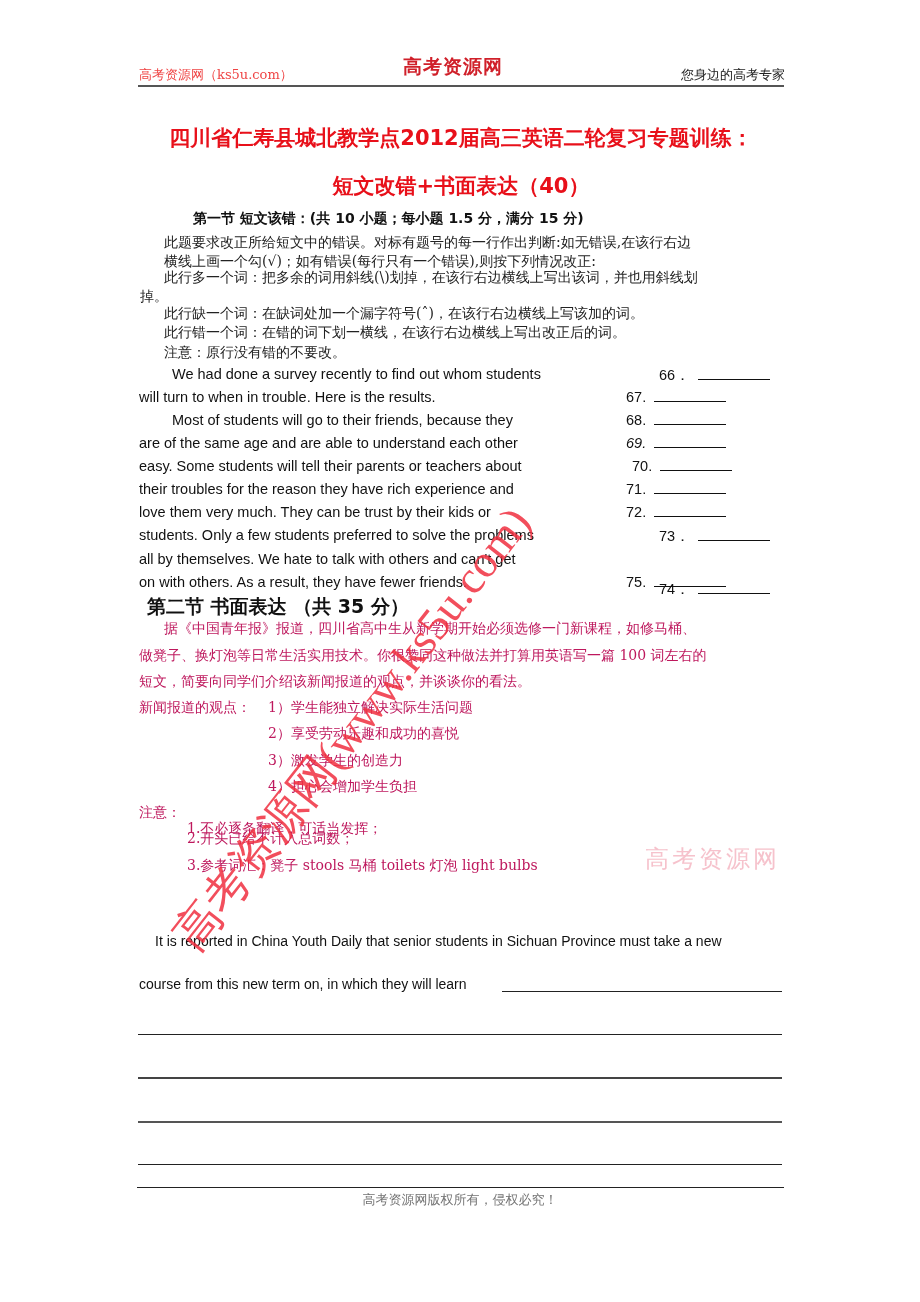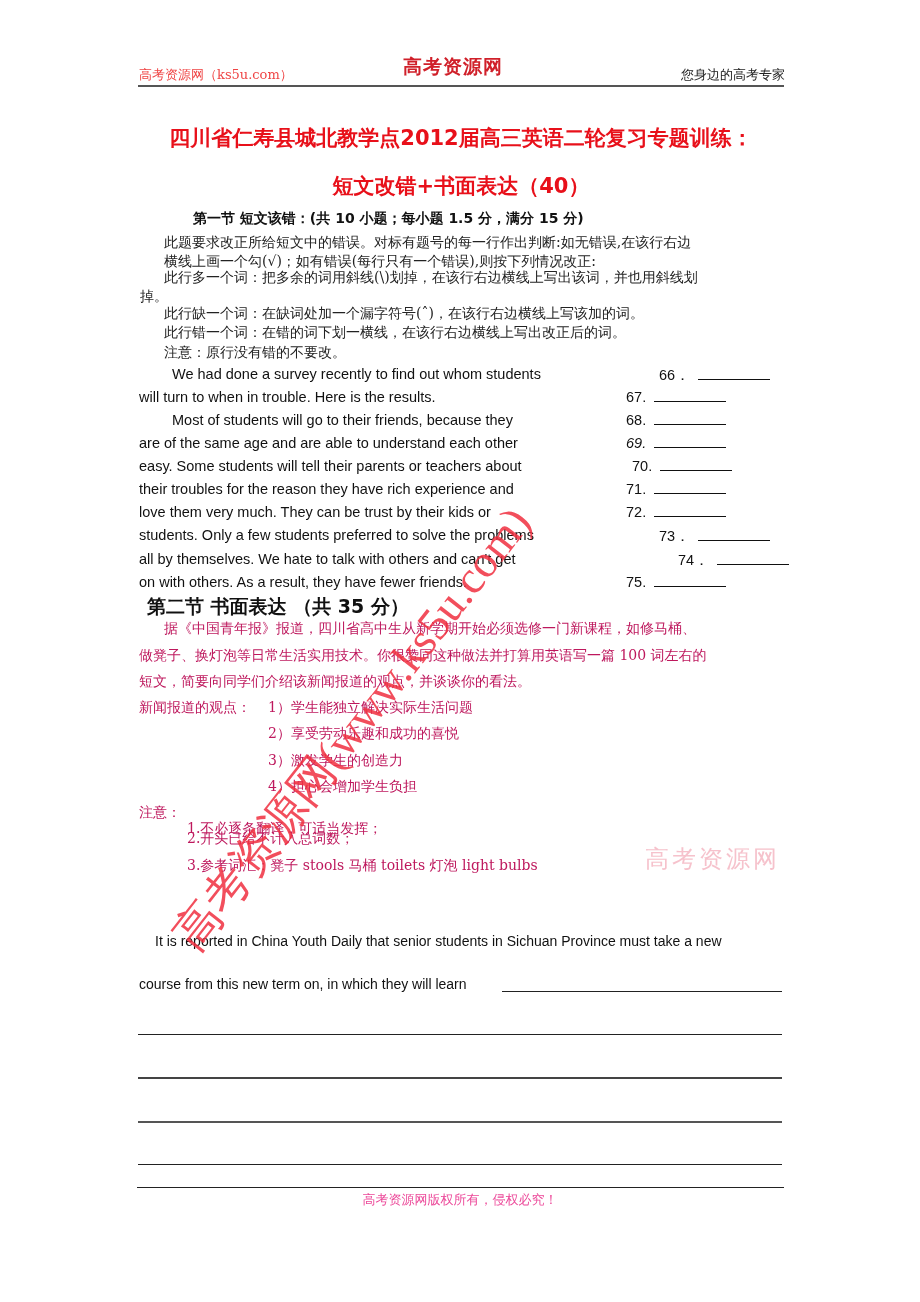--- a/index.html
+++ b/index.html
@@ -16,21 +16,21 @@
             font-weight: bold; font-size: 21px; color: #e8101a; }
   .sec1-head { left: 164px; top: 210px; font-size: 14px; font-weight: bold; font-family: "DejaVu Sans", sans-serif; margin-left: 29px; }
   .instr { font-size: 14px; line-height: 19px; color: #222; }
   .eng { font-family: "Liberation Sans", sans-serif; font-size: 14.5px; color: #111; }
   .num { font-family: "Liberation Sans", sans-serif; font-size: 14.5px; color: #111; }
   .blank { display: inline-block; width: 72px; border-bottom: 1px solid #111; height: 12px; margin-left: 8px; vertical-align: baseline; }
   .sec2-head { left: 147px; top: 594px; font-size: 19px; font-weight: bold; font-family: "DejaVu Sans", sans-serif; }
   .cn { font-size: 14px; color: #be185d; }
   .write-line { left: 138px; width: 644px; height: 1px; background: #222; }
   .footer-rule { left: 137px; top: 1187px; width: 647px; height: 1px; background: #222; }
-  .footer { left: 0; width: 920px; top: 1191px; text-align: center; font-size: 13px; color: #ec4899; }
+  .footer { left: 0; width: 920px; top: 1191px; text-align: center; font-size: 13px; color: #737373; }
   .wm { color: #f03040; font-family: "Liberation Serif", serif; pointer-events: none; }
   .stamp { left: 645px; top: 843px; font-size: 24px; color: #f6c2cc; letter-spacing: 3px; }
 </style>
 </head>
 <body>
 
 <div class="abs hdr-left">高考资源网（ks5u.com）</div>
 <div class="abs hdr-logo">高考资源网</div>
 <div class="abs hdr-right">您身边的高考专家</div>
 <div class="abs hdr-rule"></div>
@@ -65,21 +65,21 @@
 <div class="abs eng" style="left:139px;top:481px;">their troubles for the reason they have rich experience and</div>
 <div class="abs num" style="left:626px;top:481px;"><span>71.</span><span class="blank"></span></div>
 
 <div class="abs eng" style="left:139px;top:504px;">love them very much.   They can be trust by their kids or</div>
 <div class="abs num" style="left:626px;top:504px;"><span>72.</span><span class="blank"></span></div>
 
 <div class="abs eng" style="left:139px;top:527px;">students.   Only a few students preferred to solve the problems</div>
 <div class="abs num" style="left:659px;top:527px;"><span>73．</span><span class="blank"></span></div>
 
 <div class="abs eng" style="left:139px;top:551px;">all by themselves.   We hate to talk with others and can't get</div>
-<div class="abs num" style="left:659px;top:551px;margin-left:19px;"><span>74．</span><span class="blank"></span></div>
+<div class="abs num" style="left:659px;top:580px;"><span>74．</span><span class="blank"></span></div>
 
 <div class="abs eng" style="left:139px;top:574px;">on with others.   As a result, they have fewer friends.</div>
 <div class="abs num" style="left:626px;top:574px;"><span>75.</span><span class="blank"></span></div>
 
 <div class="abs sec2-head">第二节  书面表达  （共 35 分）</div>
 <div class="abs cn" style="left:164px;top:620px;">据《中国青年报》报道，四川省高中生从新学期开始必须选修一门新课程，如修马桶、</div>
 <div class="abs cn" style="left:139px;top:647px;">做凳子、换灯泡等日常生活实用技术。你很赞同这种做法并打算用英语写一篇 100 词左右的</div>
 <div class="abs cn" style="left:139px;top:673px;">短文，简要向同学们介绍该新闻报道的观点，并谈谈你的看法。</div>
 
 <div class="abs cn" style="left:139px;top:699px;">新闻报道的观点：</div>

